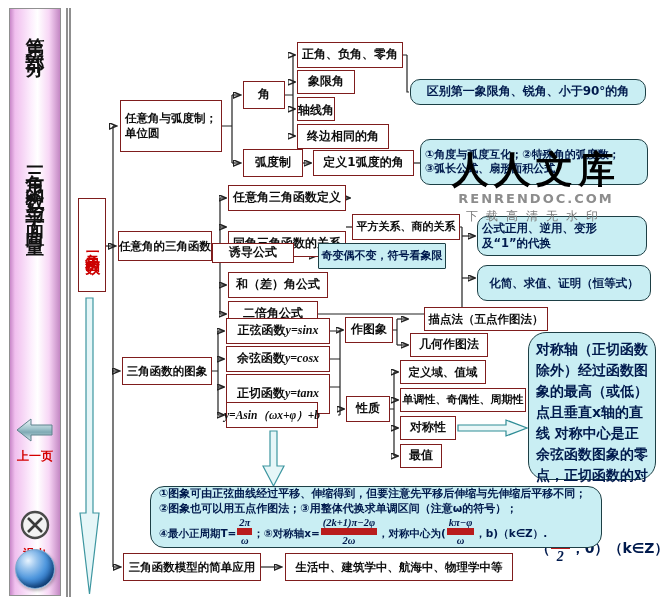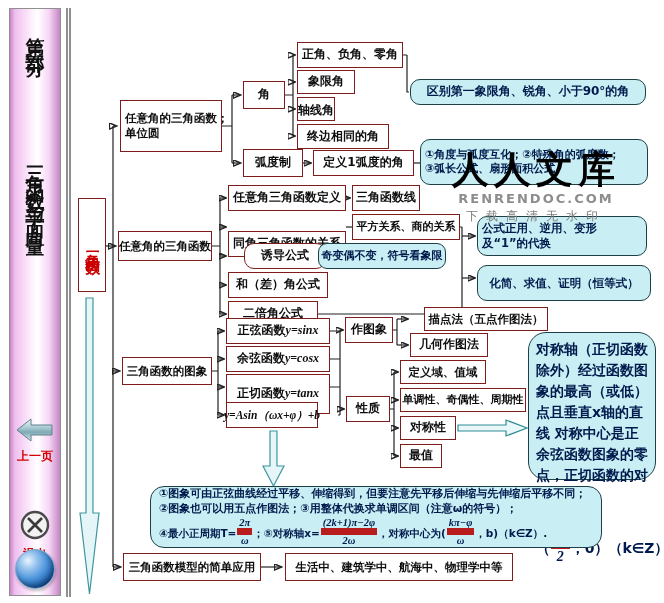--- a/index.html
+++ b/index.html
@@ -22,21 +22,21 @@
           border:1px solid #7fa8cc;box-shadow:inset -2px -3px 5px rgba(0,0,0,.35),1px 2px 3px rgba(0,0,0,.25);}
   
   .sep{position:absolute;left:66px;top:8px;width:5px;height:589px;z-index:3;
        border-left:2px solid #8f8f8f;border-right:2px solid #8f8f8f;box-sizing:border-box;}
   
   .box{position:absolute;z-index:2;box-sizing:border-box;background:#fff;border:1px solid #7f1d1d;
        display:flex;flex-direction:column;justify-content:center;padding:1px 4px;
        font-size:12px;font-weight:bold;color:#0d0d0d;line-height:1.3;white-space:nowrap;}
   .box.center{align-items:center;text-align:center;}
   .note{background:#c9eef3;border:1.4px solid #1d3f45;border-radius:10px;color:#001a4d;}
-  .note.sq{border-radius:9px;}
+  .note.sq{border-radius:1px;}
   .note.big{border-radius:18px;white-space:normal;line-height:1.5;}
   .root{writing-mode:vertical-rl;text-orientation:upright;color:#cc0000;font-size:15px;
         letter-spacing:3px;text-align:center;padding:4px 2px;}
   .math{font-family:"Liberation Serif","DejaVu Serif",serif;font-style:italic;font-weight:bold;}
   .frac{display:inline-block;vertical-align:-8px;text-align:center;line-height:1.1;margin:0 1px;
         font-family:"Liberation Serif","DejaVu Serif",serif;font-style:italic;}
   .frac .fnum{display:block;border-bottom:7px solid #b91c1c;padding:0 2px;}
   .frac .fden{display:block;}
   
   .wm{position:absolute;left:452px;top:151px;z-index:6;text-align:center;pointer-events:none;}
@@ -144,21 +144,21 @@
       <div class="sphere"></div>
     </div>
   </aside>
   <div class="sep"></div>
 
   <div class="box root" style="left:78px;top:198px;width:28px;height:94px;">
     <span>三角函数</span>
   </div>
 
   <div class="box" style="left:120px;top:100px;width:102px;height:52px;font-size:11.5px;">
-    <div>任意角的三角函数；</div>
+    <div>任意角与弧度制；</div>
     <div>单位圆</div>
   </div>
   <div class="box center" style="left:243px;top:81px;width:42px;height:28px;">
       <span>角</span>
     </div>
   <div class="box center" style="left:297px;top:42px;width:106px;height:26px;">
       <span>正角、负角、零角</span>
     </div>
   <div class="box center" style="left:297px;top:70px;width:58px;height:24px;">
       <span>象限角</span>
@@ -182,30 +182,27 @@
     <div>①角度与弧度互化；②特殊角的弧度数；</div>
     <div>③弧长公式、扇形面积公式</div>
   </div>
 
   <div class="box center" style="left:118px;top:231px;width:94px;height:30px;font-size:11.5px;">
       <span>任意角的三角函数</span>
     </div>
   <div class="box center" style="left:228px;top:185px;width:118px;height:26px;">
       <span>任意角三角函数定义</span>
     </div>
-  <div class="box center" style="left:352px;top:185px;width:68px;height:26px;">
-      <span>三角函数线</span>
-    </div>
   <div class="box center" style="left:228px;top:231px;width:118px;height:26px;">
       <span>同角三角函数的关系</span>
     </div>
   <div class="box center" style="left:352px;top:214px;width:108px;height:26px;font-size:11px;">
       <span>平方关系、商的关系</span>
     </div>
-  <div class="box center" style="left:244px;top:243px;width:82px;height:26px;border-radius:10px;">
+  <div class="box center" style="left:212px;top:243px;width:82px;height:20px;">
       <span>诱导公式</span>
     </div>
   <div class="box note sq center" style="left:318px;top:243px;width:128px;height:26px;font-size:11px;">
       <span>奇变偶不变，符号看象限</span>
     </div>
   <div class="box center" style="left:228px;top:272px;width:100px;height:26px;">
       <span>和（差）角公式</span>
     </div>
   <div class="box center" style="left:228px;top:301px;width:90px;height:26px;">
       <span>二倍角公式</span>

